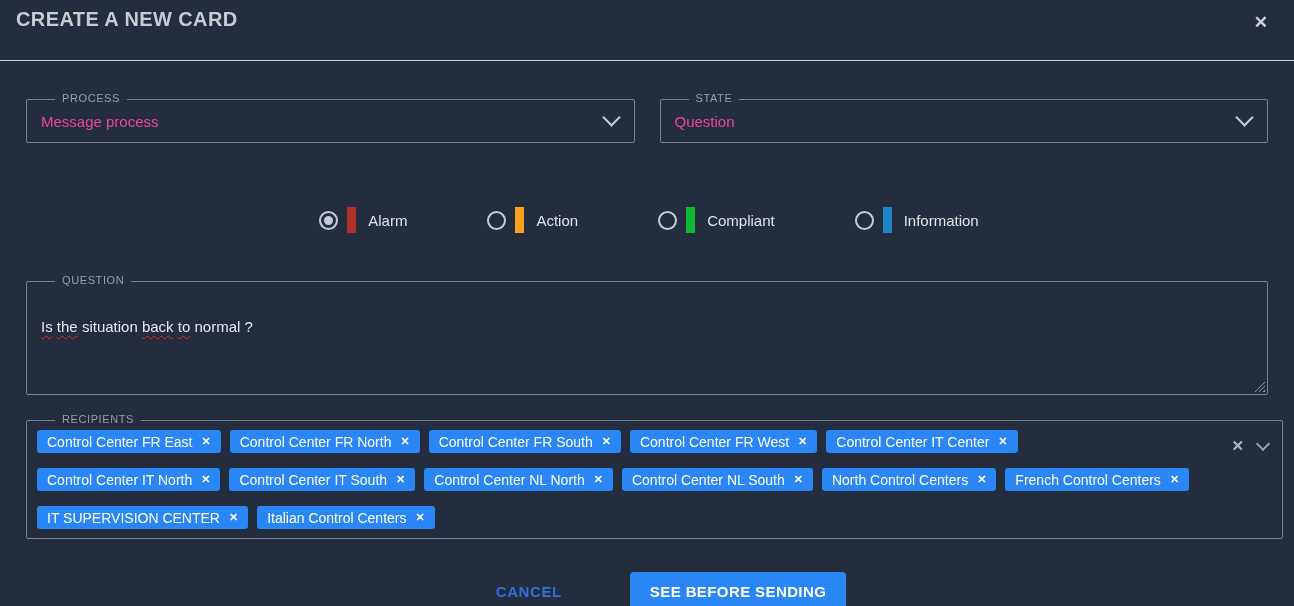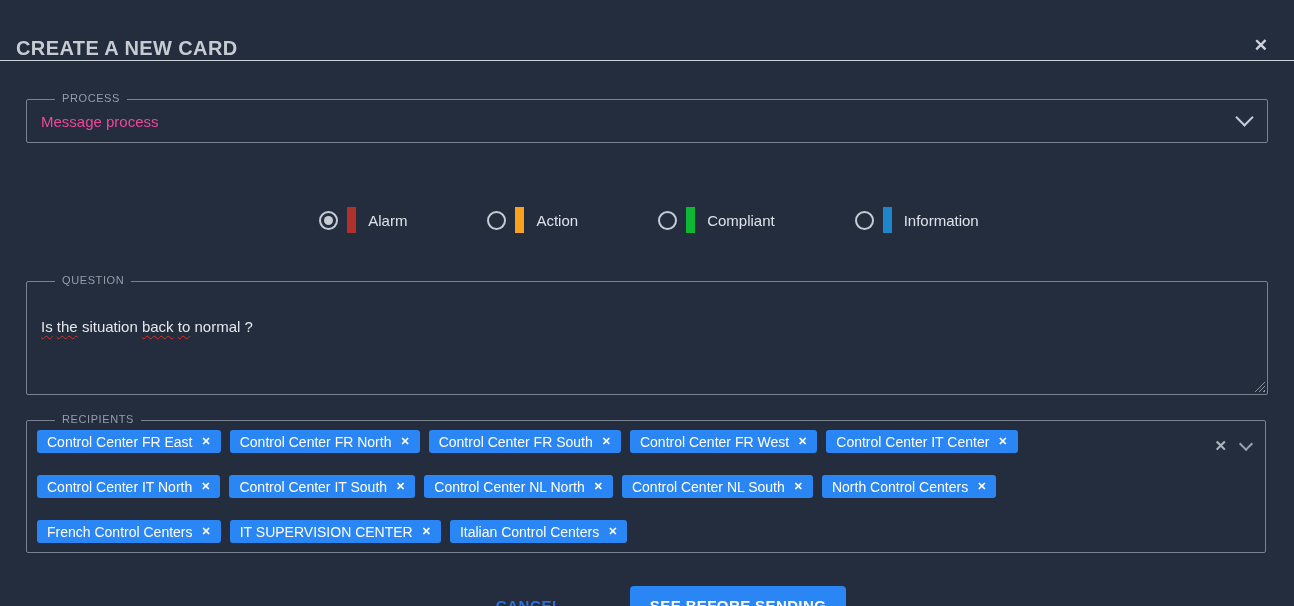--- a/index.html
+++ b/index.html
@@ -4,21 +4,21 @@
 <style>
   * { box-sizing: border-box; margin: 0; padding: 0; }
   html,body { width:1294px; height:606px; overflow:hidden; }
   body {
     background:#232d3e;
     font-family:"Liberation Sans", sans-serif;
     color:#e4e7eb;
   }
   
   .modal-header {
-    height:61px; display:flex; align-items:flex-end; justify-content:space-between;
+    height:61px; display:flex; align-items:flex-start; justify-content:space-between;
     padding:8px 18px 0 16px; border-bottom:1px solid #ccd3db;
   }
   .modal-title { font-size:20px; font-weight:700; color:#c8ccd2; letter-spacing:.4px; }
   .close-x { font-size:17px; font-weight:700; color:#ced3da; cursor:pointer; padding:4px 8px; }
   
   .field {
     position:relative; border:1px solid #79828e; border-radius:2px;
     height:44px; display:flex; align-items:center; padding:0 16px 0 14px;
     cursor:pointer;
   }
@@ -57,26 +57,26 @@
     text-decoration-color:#d93025; text-decoration-thickness:1px;
     text-underline-offset:3px;
   }
   .resize-handle {
     position:absolute; right:2px; bottom:2px; width:11px; height:11px;
     background:repeating-linear-gradient(135deg, transparent 0 2px, #8a93a0 2px 3px);
     clip-path:polygon(100% 0, 100% 100%, 0 100%);
     cursor:nwse-resize;
   }
   
-  .recipients-wrap { margin:25px 28px 0 26px; }
+  .recipients-wrap { margin:25px 11px 0 26px; }
   .recipients-field {
     position:relative; border:1px solid #79828e; border-radius:2px;
     min-height:95px; padding:9px 78px 9px 10px; cursor:pointer;
   }
-  .chip-list { display:flex; flex-wrap:wrap; gap:22px 9px; }
+  .chip-list { display:flex; flex-wrap:wrap; gap:15px 9px; }
   .chip {
     display:inline-flex; align-items:center; gap:9px;
     background:#2a86f5; color:#fff; border-radius:3px;
     height:23px; padding:0 10px; font-size:14px; white-space:nowrap;
   }
   .chip-x { font-size:11px; font-weight:700; cursor:pointer; line-height:1; }
   .rec-controls {
     position:absolute; top:16px; right:14px; display:flex; align-items:center; gap:14px;
   }
   .rec-clear { font-size:15px; font-weight:700; color:#aeb4bd; cursor:pointer; }
@@ -108,20 +108,25 @@
     <div class="modal-title">CREATE A NEW CARD</div>
     <div class="close-x">✕</div>
   </div>
 
   <div class="row-selects">
     <div class="field">
       <span class="field-label">PROCESS</span>
       <span class="field-value">Message process</span>
       <span class="chev"></span>
     </div>
+    <div class="field">
+      <span class="field-label">STATE</span>
+      <span class="field-value">Question</span>
+      <span class="chev"></span>
+    </div>
   </div>
 
   <div class="sev-row">
     <div class="sev-option">
       <span class="radio selected"></span>
       <span class="sev-bar" style="background: rgb(177, 48, 42);"></span>
       <span class="sev-label">Alarm</span>
     </div>
     <div class="sev-option">
       <span class="radio"></span>

